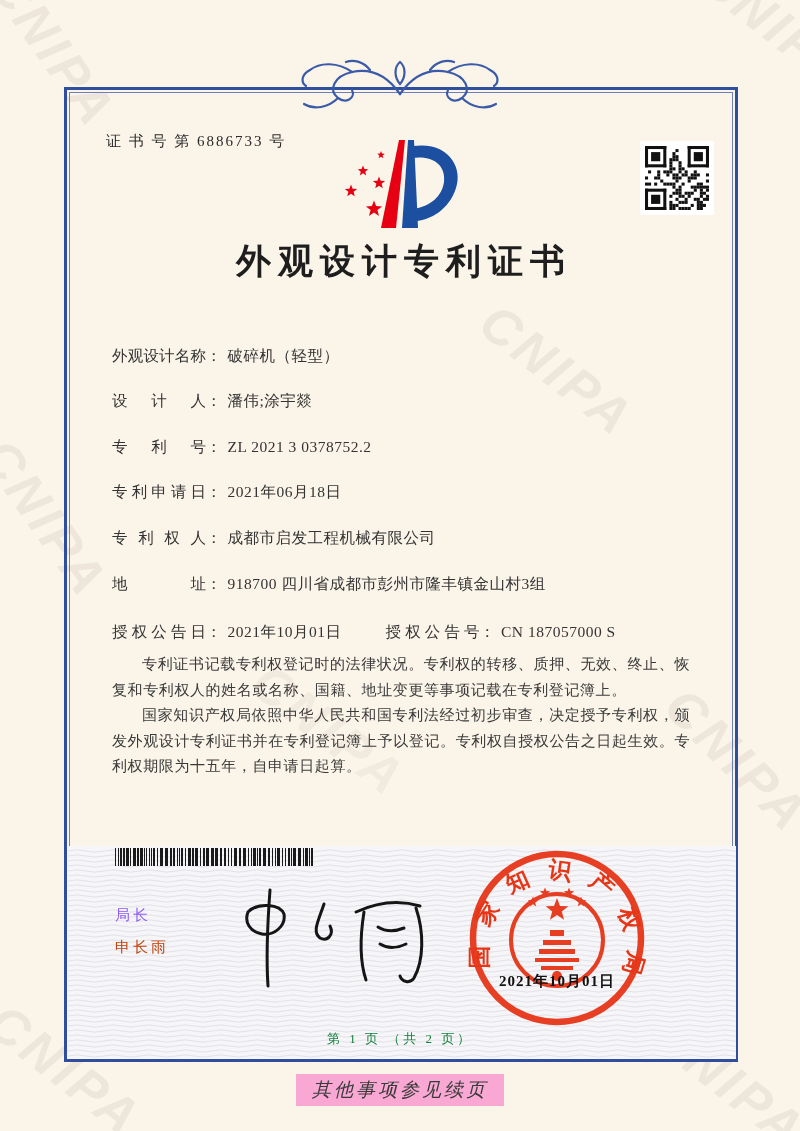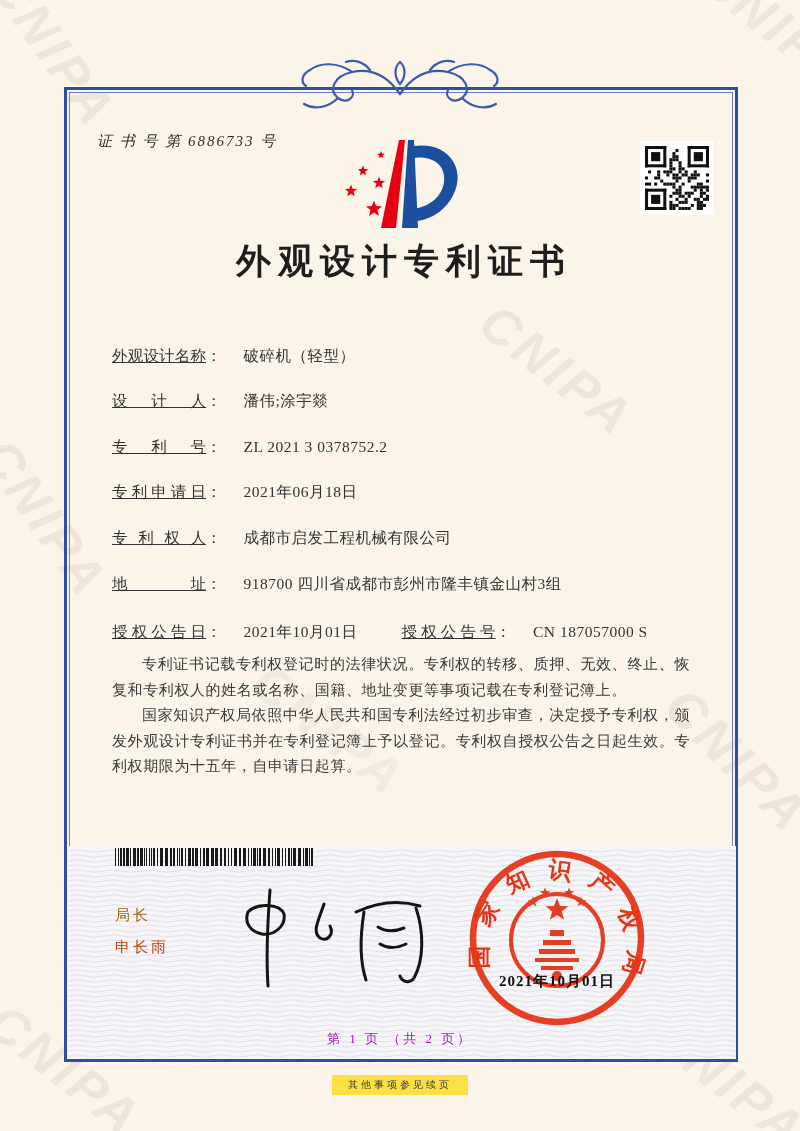--- a/index.html
+++ b/index.html
@@ -11,52 +11,52 @@
       color:rgba(196,184,168,0.22);pointer-events:none;white-space:nowrap;}
   
   .frame{position:absolute;left:64px;top:87px;width:674px;height:975px;
          border:3px solid #2f4f9e;box-sizing:border-box;}
   .frame-inner{position:absolute;left:2px;top:2px;right:2px;bottom:2px;border:1px solid #6a81bd;}
   .ornament-top{position:absolute;left:290px;top:54px;width:220px;height:64px;}
   .corner-orn{position:absolute;width:72px;height:106px;}
   .corner-orn.left{left:74px;top:950px;}
   .corner-orn.right{left:656px;top:950px;transform:scaleX(-1);}
   
-  .certno{position:absolute;left:97px;top:132px;font-size:15px;letter-spacing:2px;color:#2b2b2b;font-style:italic;}
+  .certno{position:absolute;left:106px;top:132px;font-size:15px;letter-spacing:2px;color:#2b2b2b;}
   .logo{position:absolute;left:336px;top:130px;width:130px;height:106px;}
   .qrbox{position:absolute;left:640px;top:141px;background:#fff;padding:5px;line-height:0;}
   .title{position:absolute;left:4px;top:238px;width:100%;text-align:center;
          font-size:35px;font-weight:bold;letter-spacing:7px;color:#1e1e1e;}
   
   .fields{position:absolute;left:112px;top:340px;width:580px;font-size:15.5px;color:#333;}
   .frow{position:absolute;left:0;white-space:nowrap;}
-  .flabel{display:inline-block;width:94px;text-align:justify;text-align-last:justify;vertical-align:bottom;text-decoration:underline;}
+  .flabel{display:inline-block;width:94px;text-align:justify;text-align-last:justify;vertical-align:bottom;}
   .fcolon{margin-right:6px;}
-  .fval{letter-spacing:0.5px;margin-left:16px;}
+  .fval{letter-spacing:0.5px;}
   .frow2-part2{margin-left:44px;}
   
   .body-text{position:absolute;left:112px;top:652px;width:578px;font-size:15px;
              line-height:25.5px;color:#3a3a3a;text-align:justify;letter-spacing:0.6px;}
   .body-text p{margin:0;text-indent:2em;}
   
   .wavesec{position:absolute;left:68px;top:846px;width:668px;height:213px;background:#f6f5f7;overflow:hidden;}
   .barcode{position:absolute;left:113px;top:848px;line-height:0;}
   .sig-title{position:absolute;left:115px;top:906px;font-family:"Liberation Sans","DejaVu Sans",sans-serif;
-             font-size:15px;letter-spacing:3px;color:#a16207;}
+             font-size:15px;letter-spacing:3px;color:#8b5cf6;}
   .sig-name{position:absolute;left:115px;top:938px;font-family:"Liberation Sans","DejaVu Sans",sans-serif;
             font-size:15px;letter-spacing:3px;color:#c2410c;}
   .signature{position:absolute;left:228px;top:882px;width:210px;height:110px;}
   .seal{position:absolute;left:467px;top:848px;width:180px;height:180px;}
   .seal-date{position:absolute;left:467px;top:972px;width:180px;text-align:center;
              font-size:15px;font-weight:bold;color:#111;letter-spacing:1px;z-index:5;}
   .page-footer{position:absolute;left:0;top:1030px;width:100%;text-align:center;
-               font-size:13px;letter-spacing:3px;color:#a21caf;}
+               font-size:13px;letter-spacing:3px;color:#15803d;}
   .cont-note{position:absolute;left:0;top:1074px;width:100%;text-align:center;}
-  .cont-note span{display:inline-block;background:#fde047;padding:3px 16px;font-size:10px;
-                  letter-spacing:3px;color:#3a3a3a;}
+  .cont-note span{display:inline-block;background:#f9a8d4;padding:3px 16px;font-size:19px;
+                  letter-spacing:3px;color:#3a3a3a;font-style:italic;}
   svg{display:block;}
 </style>
 </head>
 <body>
 
 <div class="page">
 
   <div class="wm" style="left:-36px;top:18px;transform:rotate(55deg);">CNIPA</div>
   <div class="wm" style="left:688px;top:-4px;transform:rotate(38deg);">CNIPA</div>
   <div class="wm" style="left:468px;top:340px;transform:rotate(38deg);">CNIPA</div>

